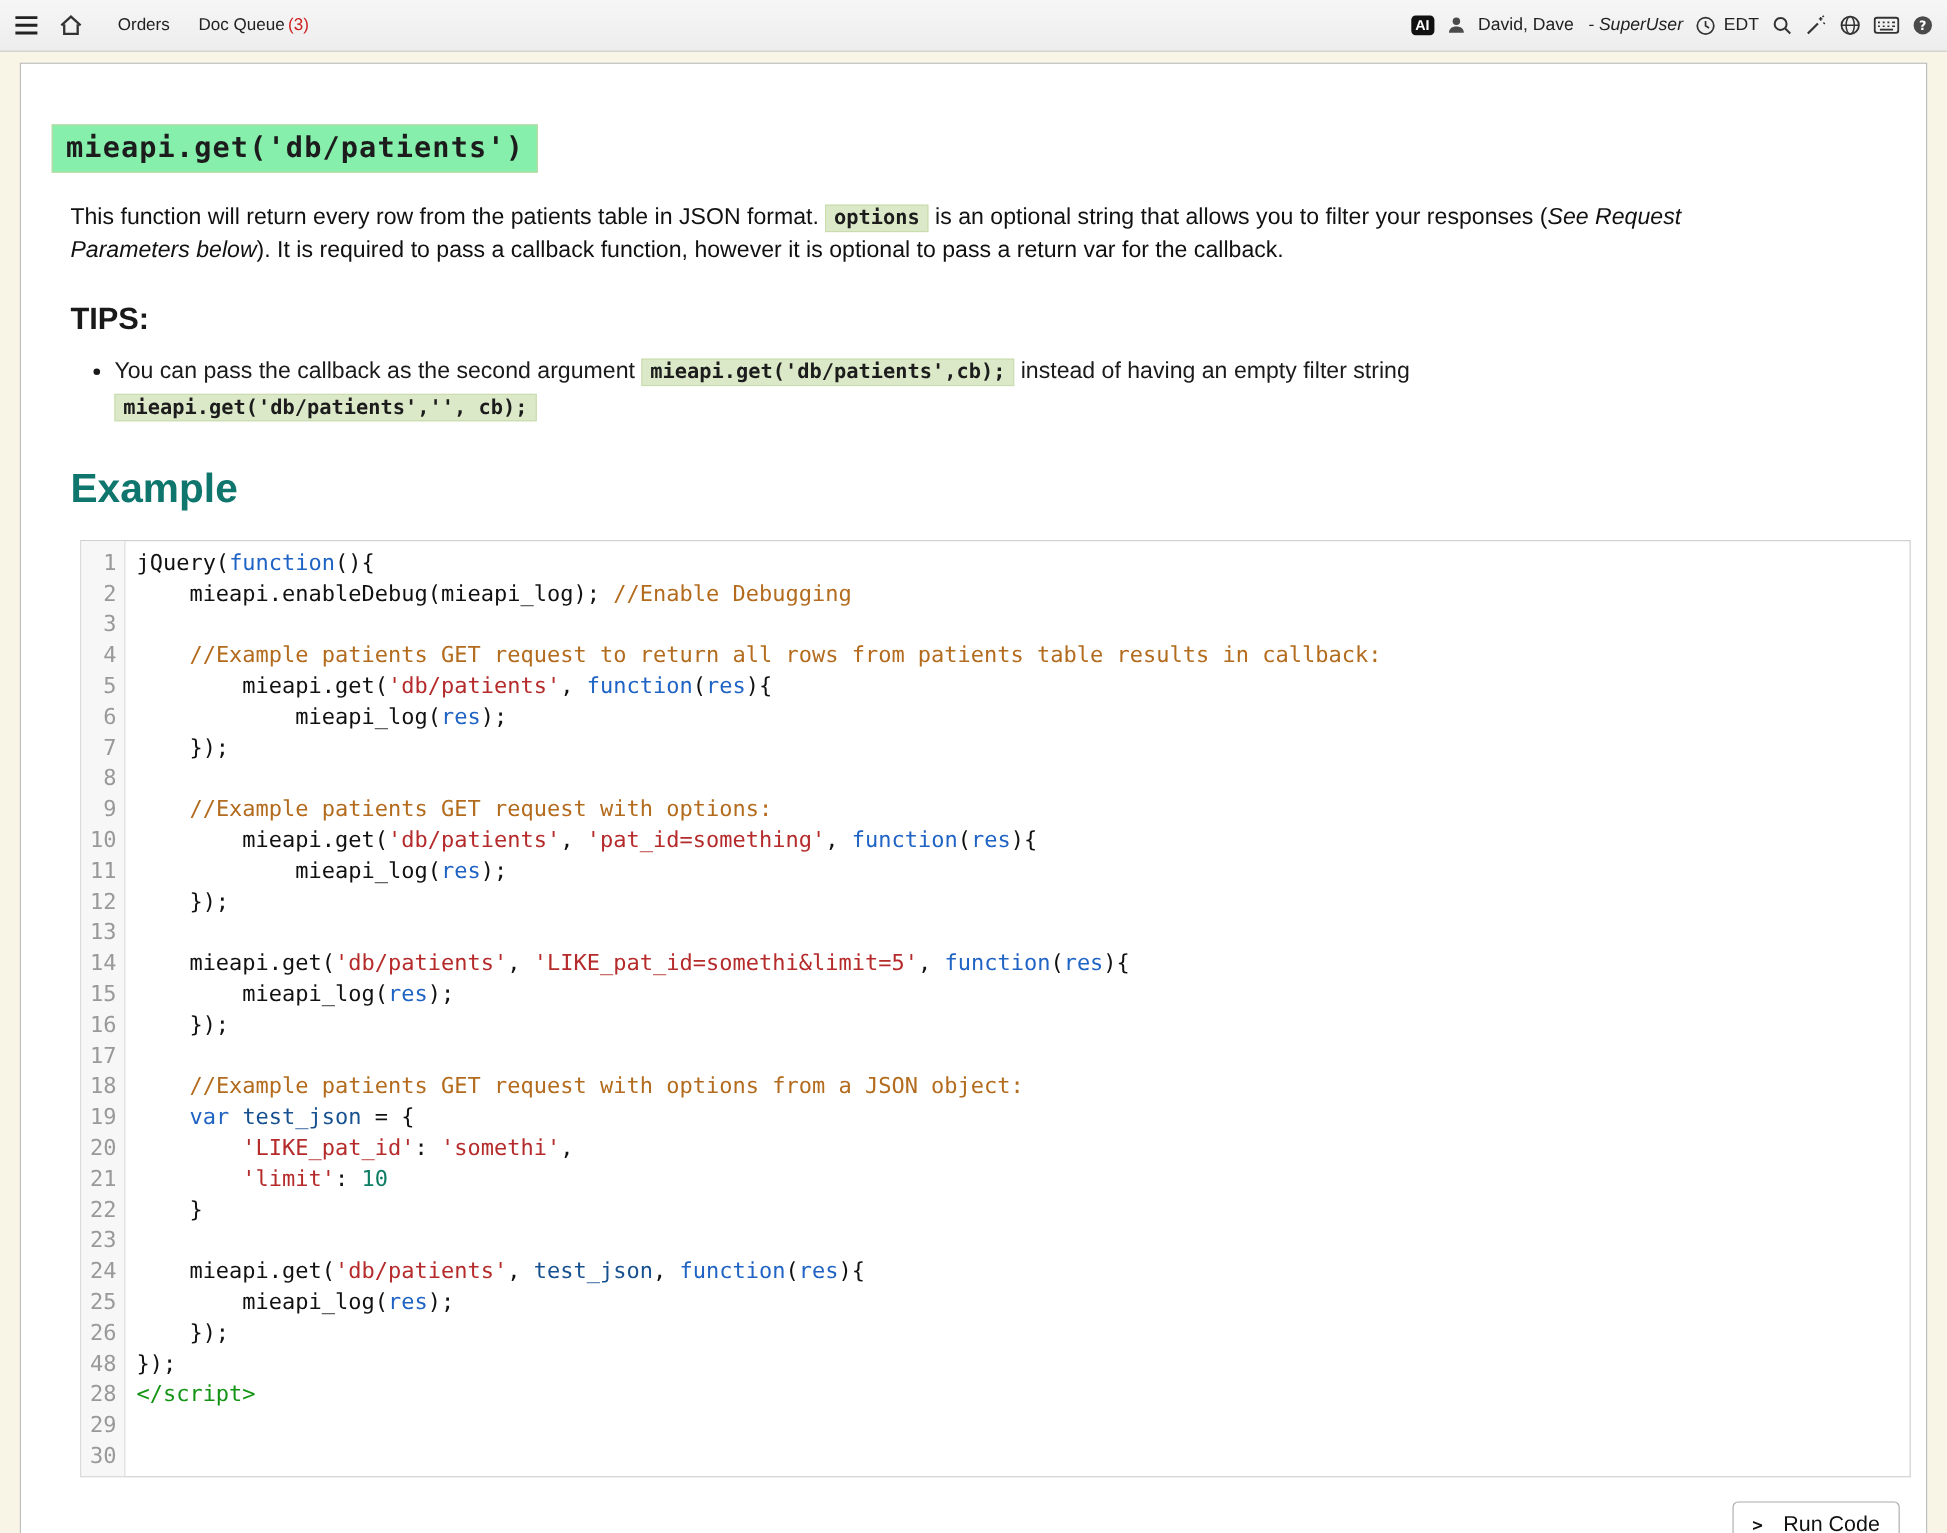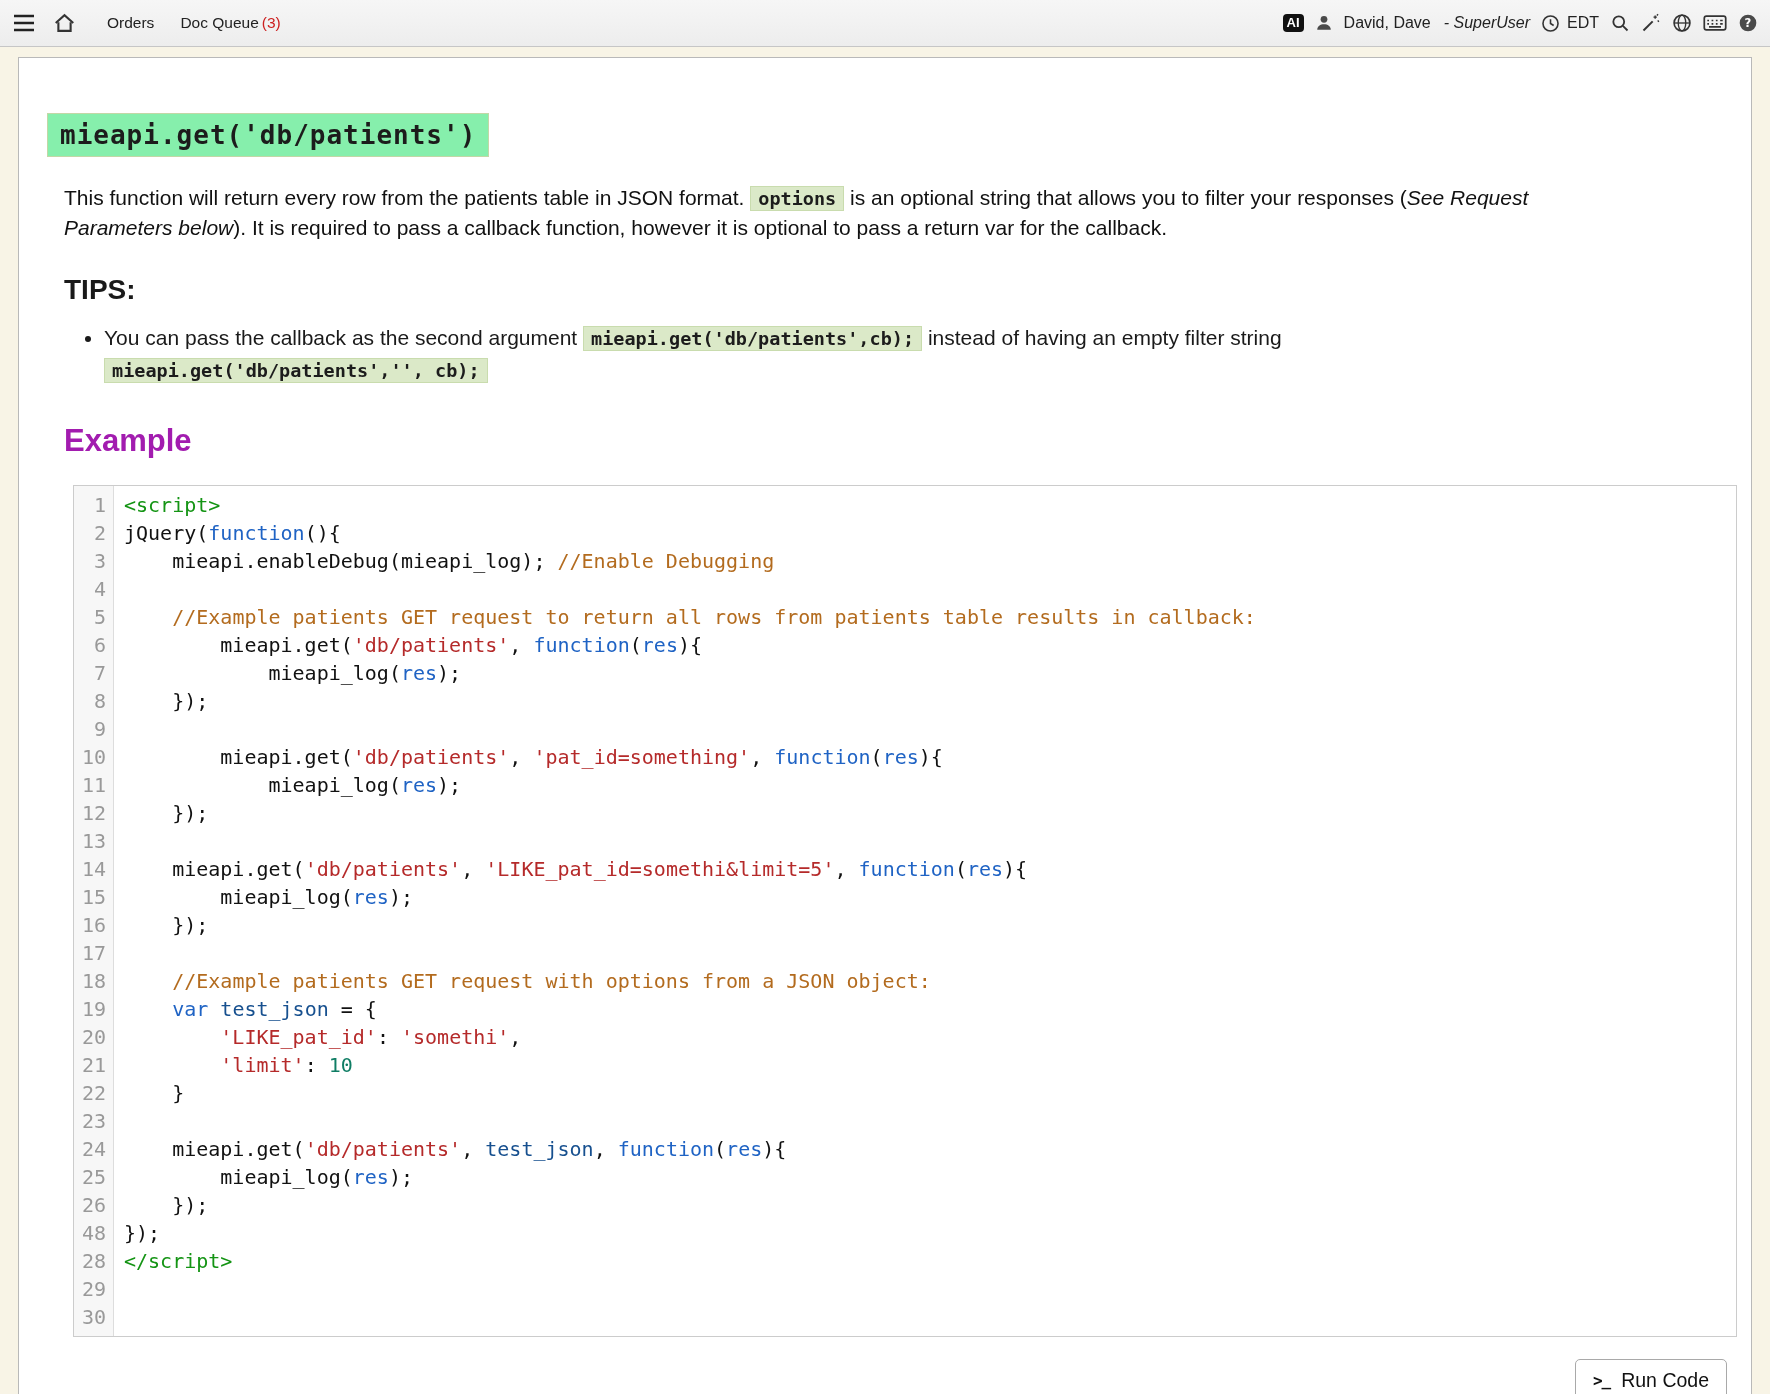--- a/index.html
+++ b/index.html
@@ -54,21 +54,21 @@
   }
   .inline-code {
     background: #dbe9c8; border: 1px solid #c9dcae;
     font-family: "DejaVu Sans Mono", "Liberation Mono", monospace;
     font-weight: bold; font-size: 18.5px; padding: 1px 7px; color: #1c1c1c;
     white-space: nowrap;
   }
   .tips-label { margin: 30px 0 0 17px; font-size: 28px; font-weight: bold; }
   .tips-list { margin: 16px 0 0 17px; padding-left: 40px; max-width: 1470px; }
   .tips-list li { font-size: 21px; line-height: 1.55; }
-  .example-heading { margin: 36px 0 0 17px; font-size: 31px; font-weight: bold; color: #a21caf; }
+  .example-heading { margin: 36px 0 0 17px; font-size: 37px; font-weight: bold; color: #0f766e; }
   
   .code-block {
     display: flex; margin: 26px 4px 0 26px;
     border: 1px solid #ccc; background: #fff;
     font-family: "DejaVu Sans Mono", "Liberation Mono", monospace;
     font-size: 20px; line-height: 28px;
   }
   .gutter {
     background: #f7f7f7; border-right: 1px solid #ddd;
     color: #999; text-align: right;
@@ -212,29 +212,29 @@
         <div class="line-no">23</div>
         <div class="line-no">24</div>
         <div class="line-no">25</div>
         <div class="line-no">26</div>
         <div class="line-no">48</div>
         <div class="line-no">28</div>
         <div class="line-no">29</div>
         <div class="line-no">30</div>
       </div>
     <div class="code-lines">
-        <div class="code-line"><span class="tok-tag">&lt;script&gt;</span></div>
         <div class="code-line"><span class="tok-plain">jQuery(</span><span class="tok-keyword">function</span><span class="tok-plain">(){</span></div>
         <div class="code-line"><span class="tok-plain">    mieapi.enableDebug(mieapi_log); </span><span class="tok-comment">//Enable Debugging</span></div>
         <div class="code-line">&nbsp;</div>
         <div class="code-line"><span class="tok-plain">    </span><span class="tok-comment">//Example patients GET request to return all rows from patients table results in callback:</span></div>
         <div class="code-line"><span class="tok-plain">        mieapi.get(</span><span class="tok-string">'db/patients'</span><span class="tok-plain">, </span><span class="tok-keyword">function</span><span class="tok-plain">(</span><span class="tok-ident">res</span><span class="tok-plain">){</span></div>
         <div class="code-line"><span class="tok-plain">            mieapi_log(</span><span class="tok-ident">res</span><span class="tok-plain">);</span></div>
         <div class="code-line"><span class="tok-plain">    });</span></div>
         <div class="code-line">&nbsp;</div>
+        <div class="code-line"><span class="tok-plain">    </span><span class="tok-comment">//Example patients GET request with options:</span></div>
         <div class="code-line"><span class="tok-plain">        mieapi.get(</span><span class="tok-string">'db/patients'</span><span class="tok-plain">, </span><span class="tok-string">'pat_id=something'</span><span class="tok-plain">, </span><span class="tok-keyword">function</span><span class="tok-plain">(</span><span class="tok-ident">res</span><span class="tok-plain">){</span></div>
         <div class="code-line"><span class="tok-plain">            mieapi_log(</span><span class="tok-ident">res</span><span class="tok-plain">);</span></div>
         <div class="code-line"><span class="tok-plain">    });</span></div>
         <div class="code-line">&nbsp;</div>
         <div class="code-line"><span class="tok-plain">    mieapi.get(</span><span class="tok-string">'db/patients'</span><span class="tok-plain">, </span><span class="tok-string">'LIKE_pat_id=somethi&amp;limit=5'</span><span class="tok-plain">, </span><span class="tok-keyword">function</span><span class="tok-plain">(</span><span class="tok-ident">res</span><span class="tok-plain">){</span></div>
         <div class="code-line"><span class="tok-plain">        mieapi_log(</span><span class="tok-ident">res</span><span class="tok-plain">);</span></div>
         <div class="code-line"><span class="tok-plain">    });</span></div>
         <div class="code-line">&nbsp;</div>
         <div class="code-line"><span class="tok-plain">    </span><span class="tok-comment">//Example patients GET request with options from a JSON object:</span></div>
         <div class="code-line"><span class="tok-plain">    </span><span class="tok-keyword">var</span><span class="tok-plain"> </span><span class="tok-varname">test_json</span><span class="tok-plain"> = {</span></div>

